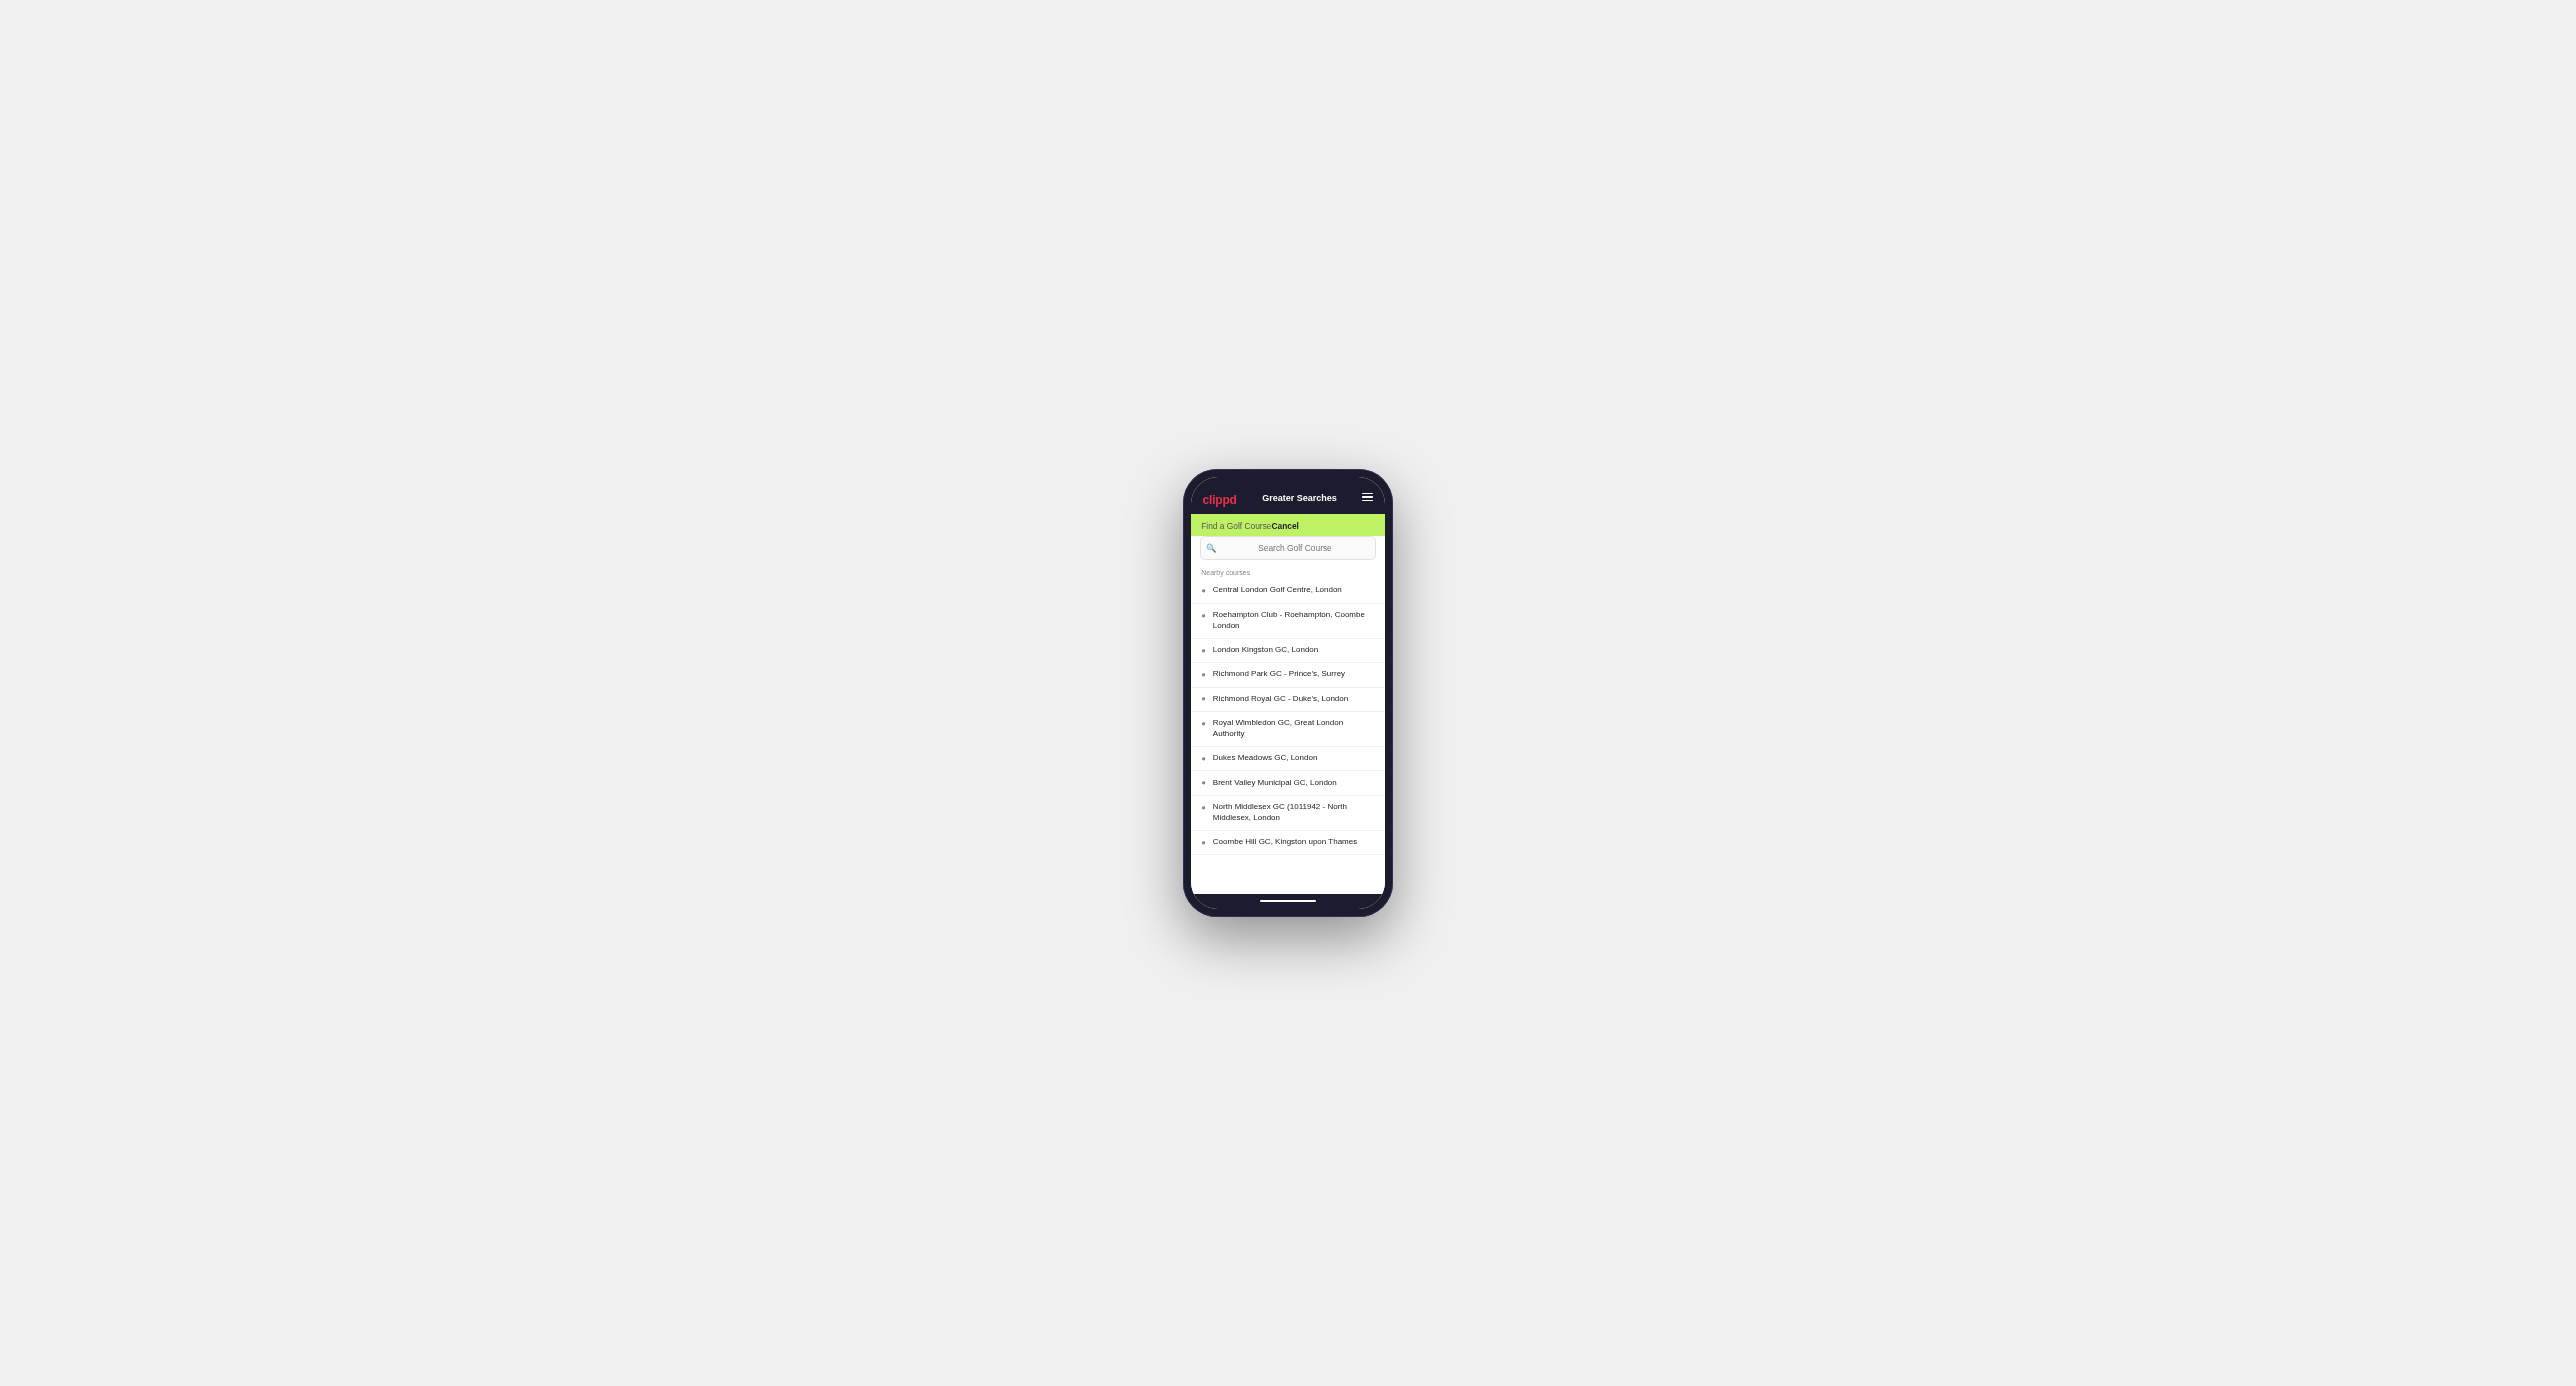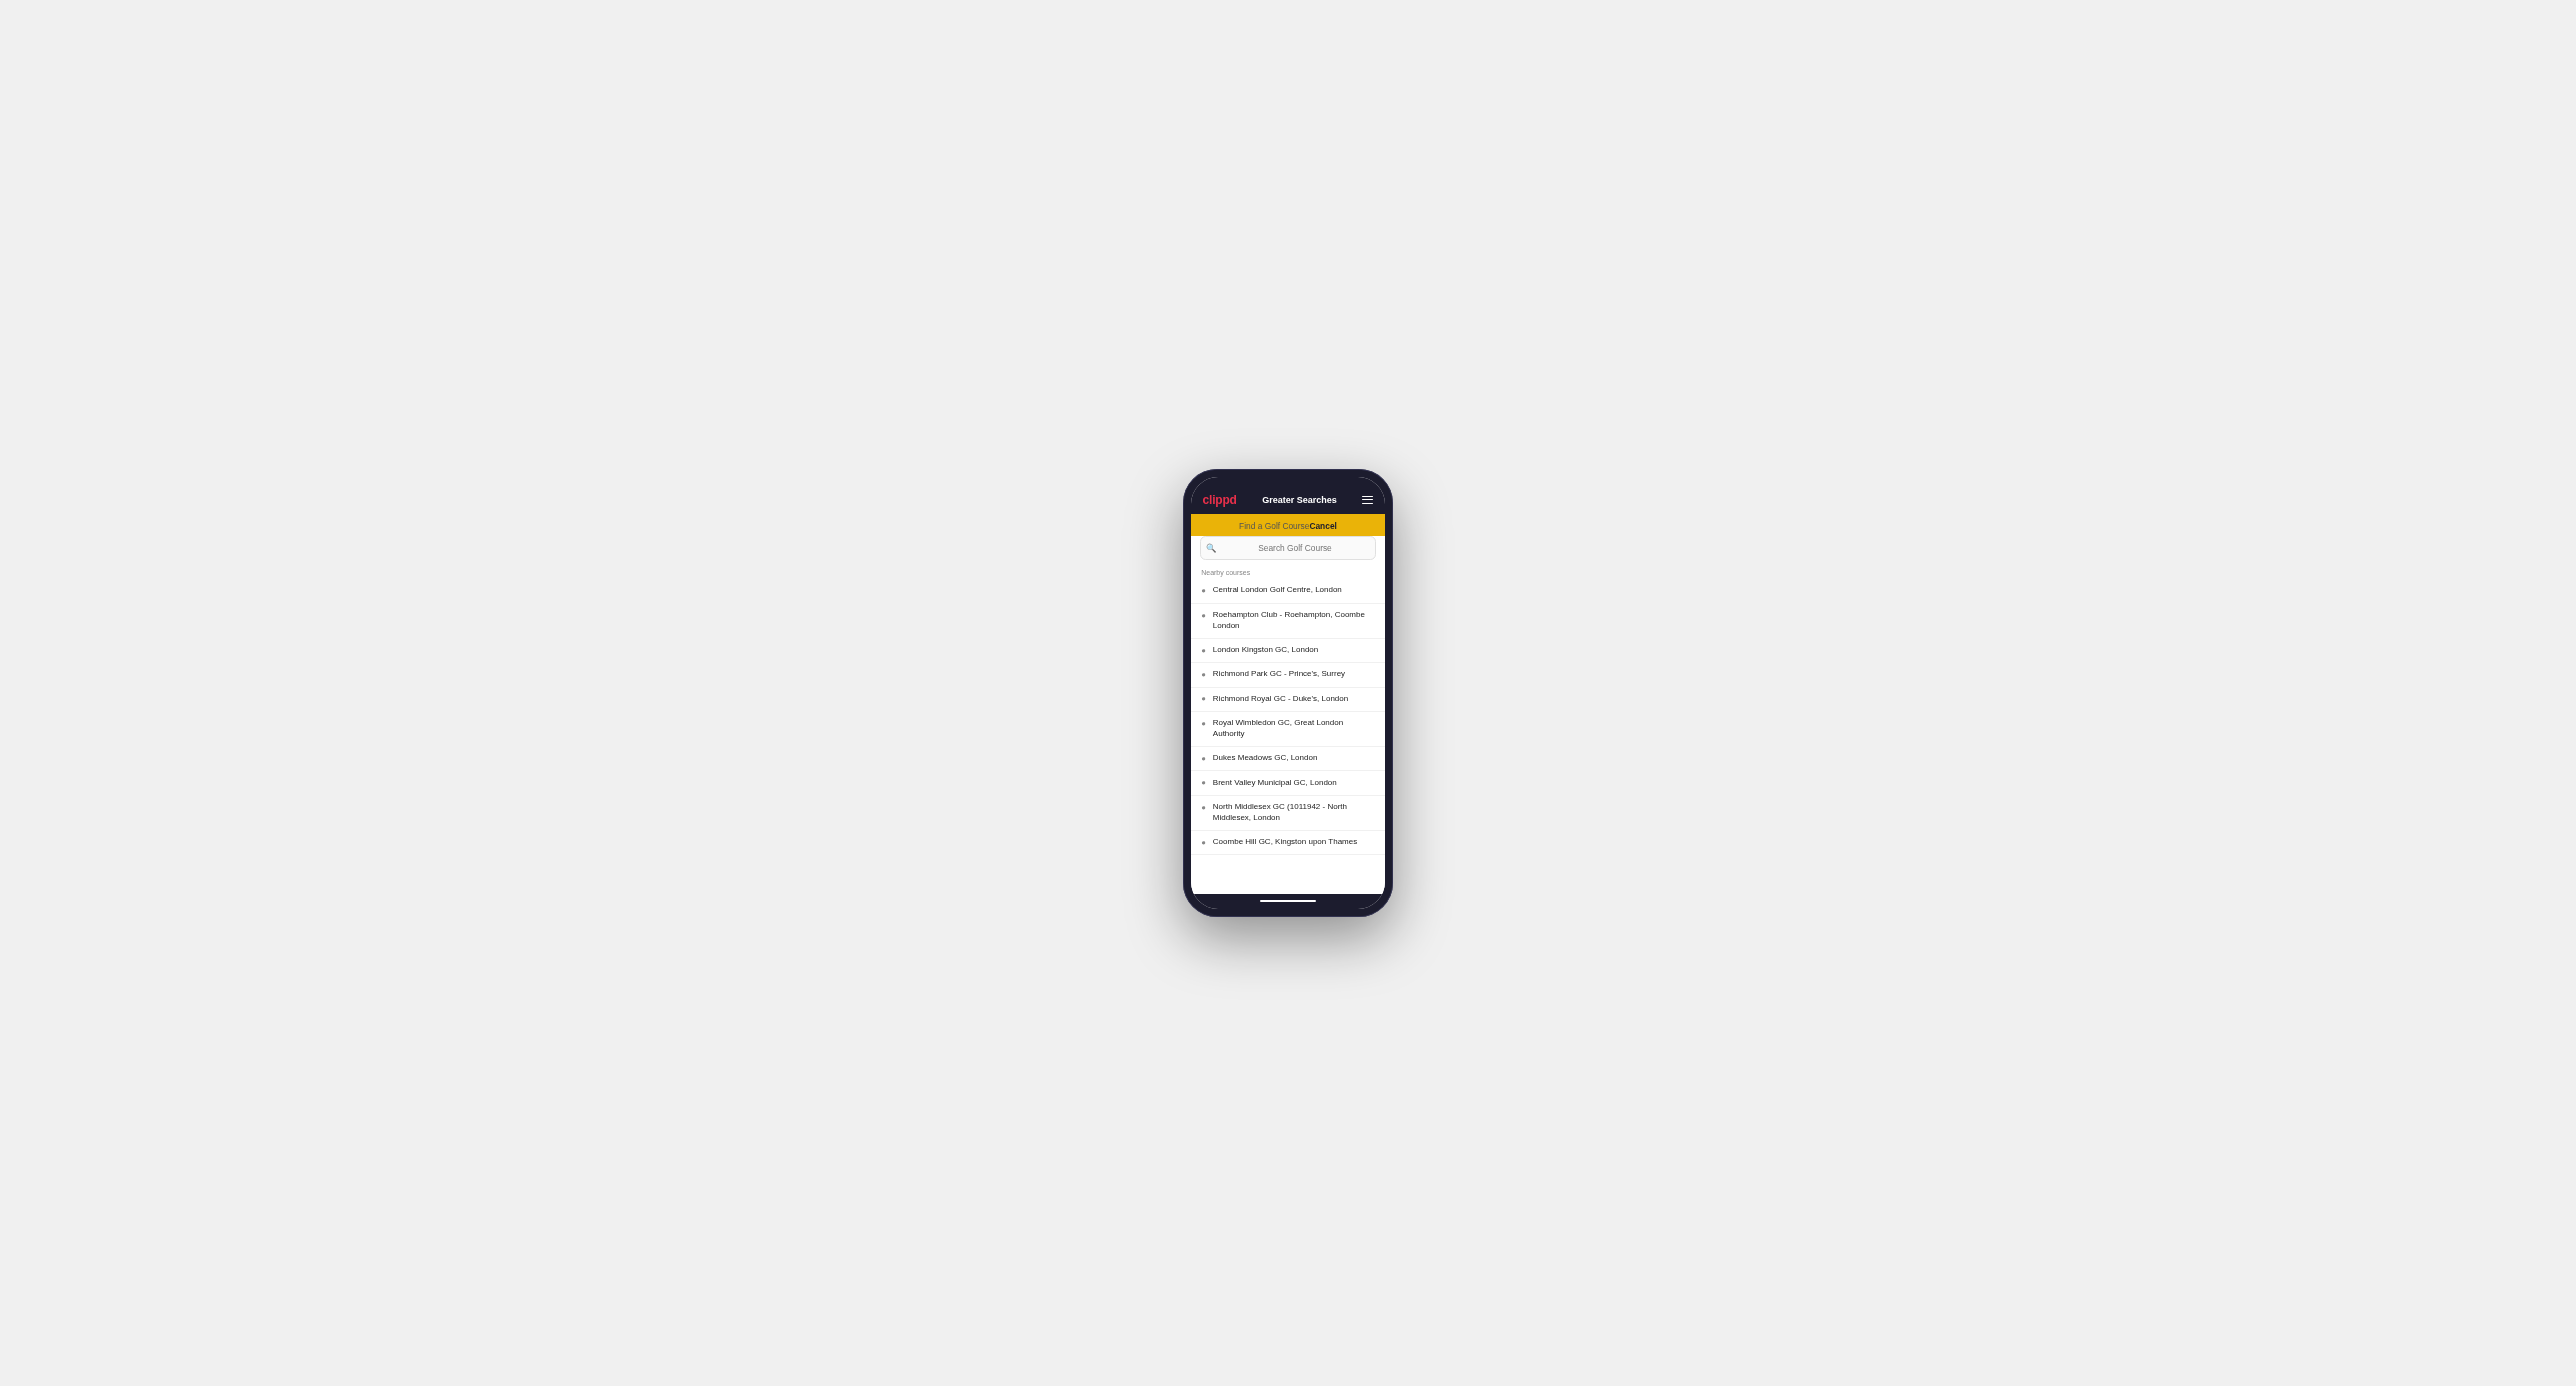--- a/index.html
+++ b/index.html
@@ -40,21 +40,20 @@
       align-items: center;
       justify-content: space-between;
       padding: 0 12.6px;
       flex-shrink: 0;
     }
 
     .nav-bar {
       background: #1c1c2e;
       padding: 5.6px 11.2px 7px;
       display: flex;
-      align-items: center;
       justify-content: space-between;
       flex-shrink: 0;
     }
 
     .nav-logo {
       color: #e8304a;
       font-size: 12px;
       font-weight: 700;
       letter-spacing: -0.2px;
     }
@@ -86,23 +85,23 @@
       flex: 1;
       background: #ffffff;
       overflow-y: auto;
       display: flex;
       flex-direction: column;
     }
 
     .find-bar {
       display: flex;
       align-items: center;
-      justify-content: center;
+      justify-content: flex-start;
       padding: 7px 9.8px 5.6px;
-      background: #eab308;
+      background: #bef264;
       flex-shrink: 0;
     }
 
     .find-label {
       font-size: 8.4px;
       color: #555;
     }
 
     .cancel-btn {
       font-size: 8.4px;

